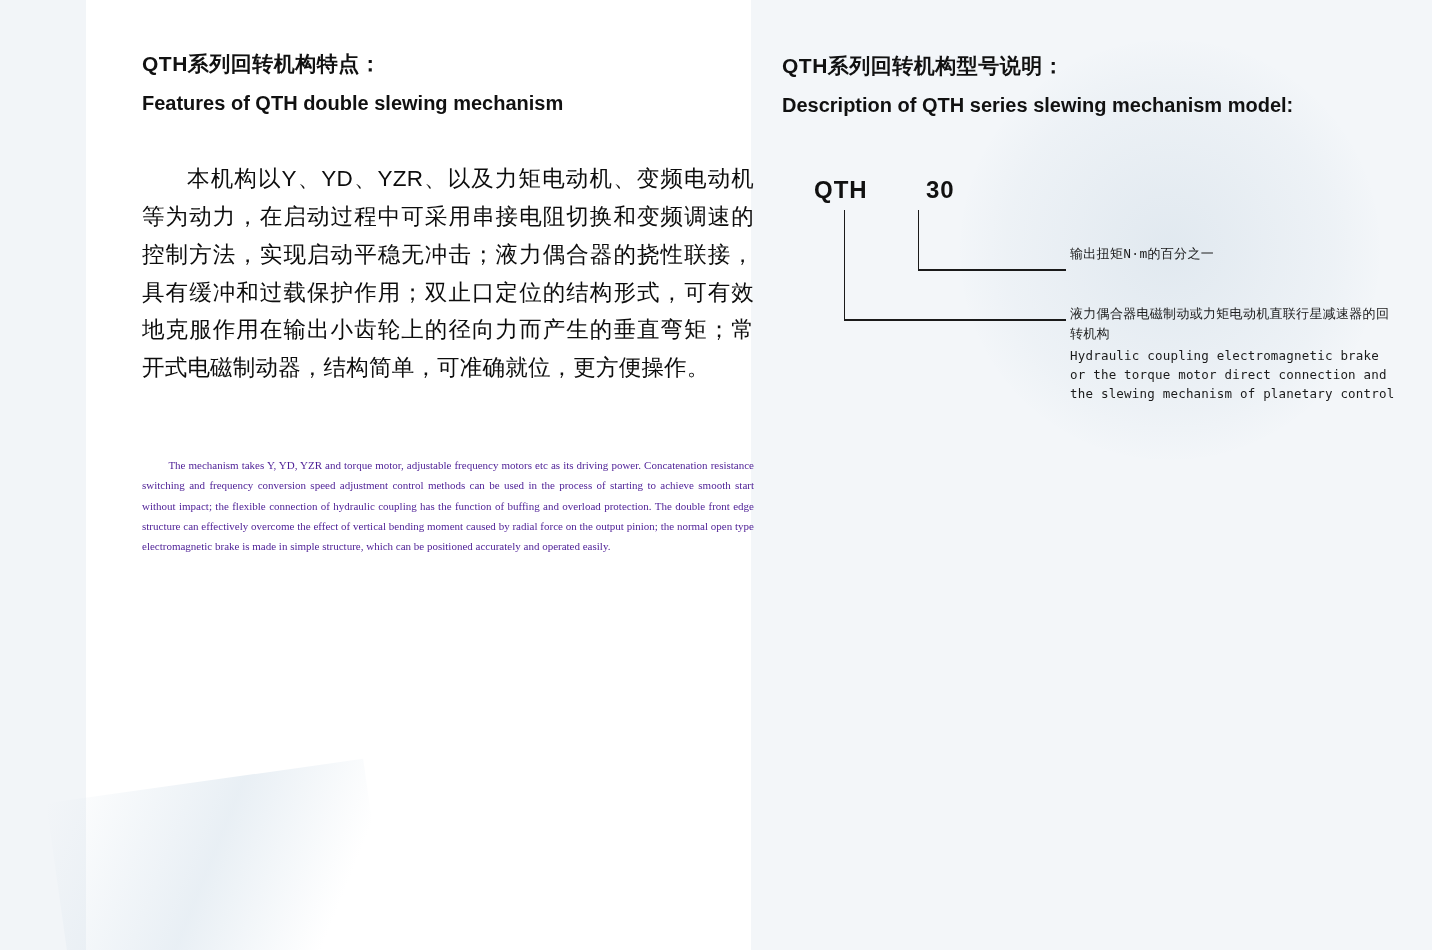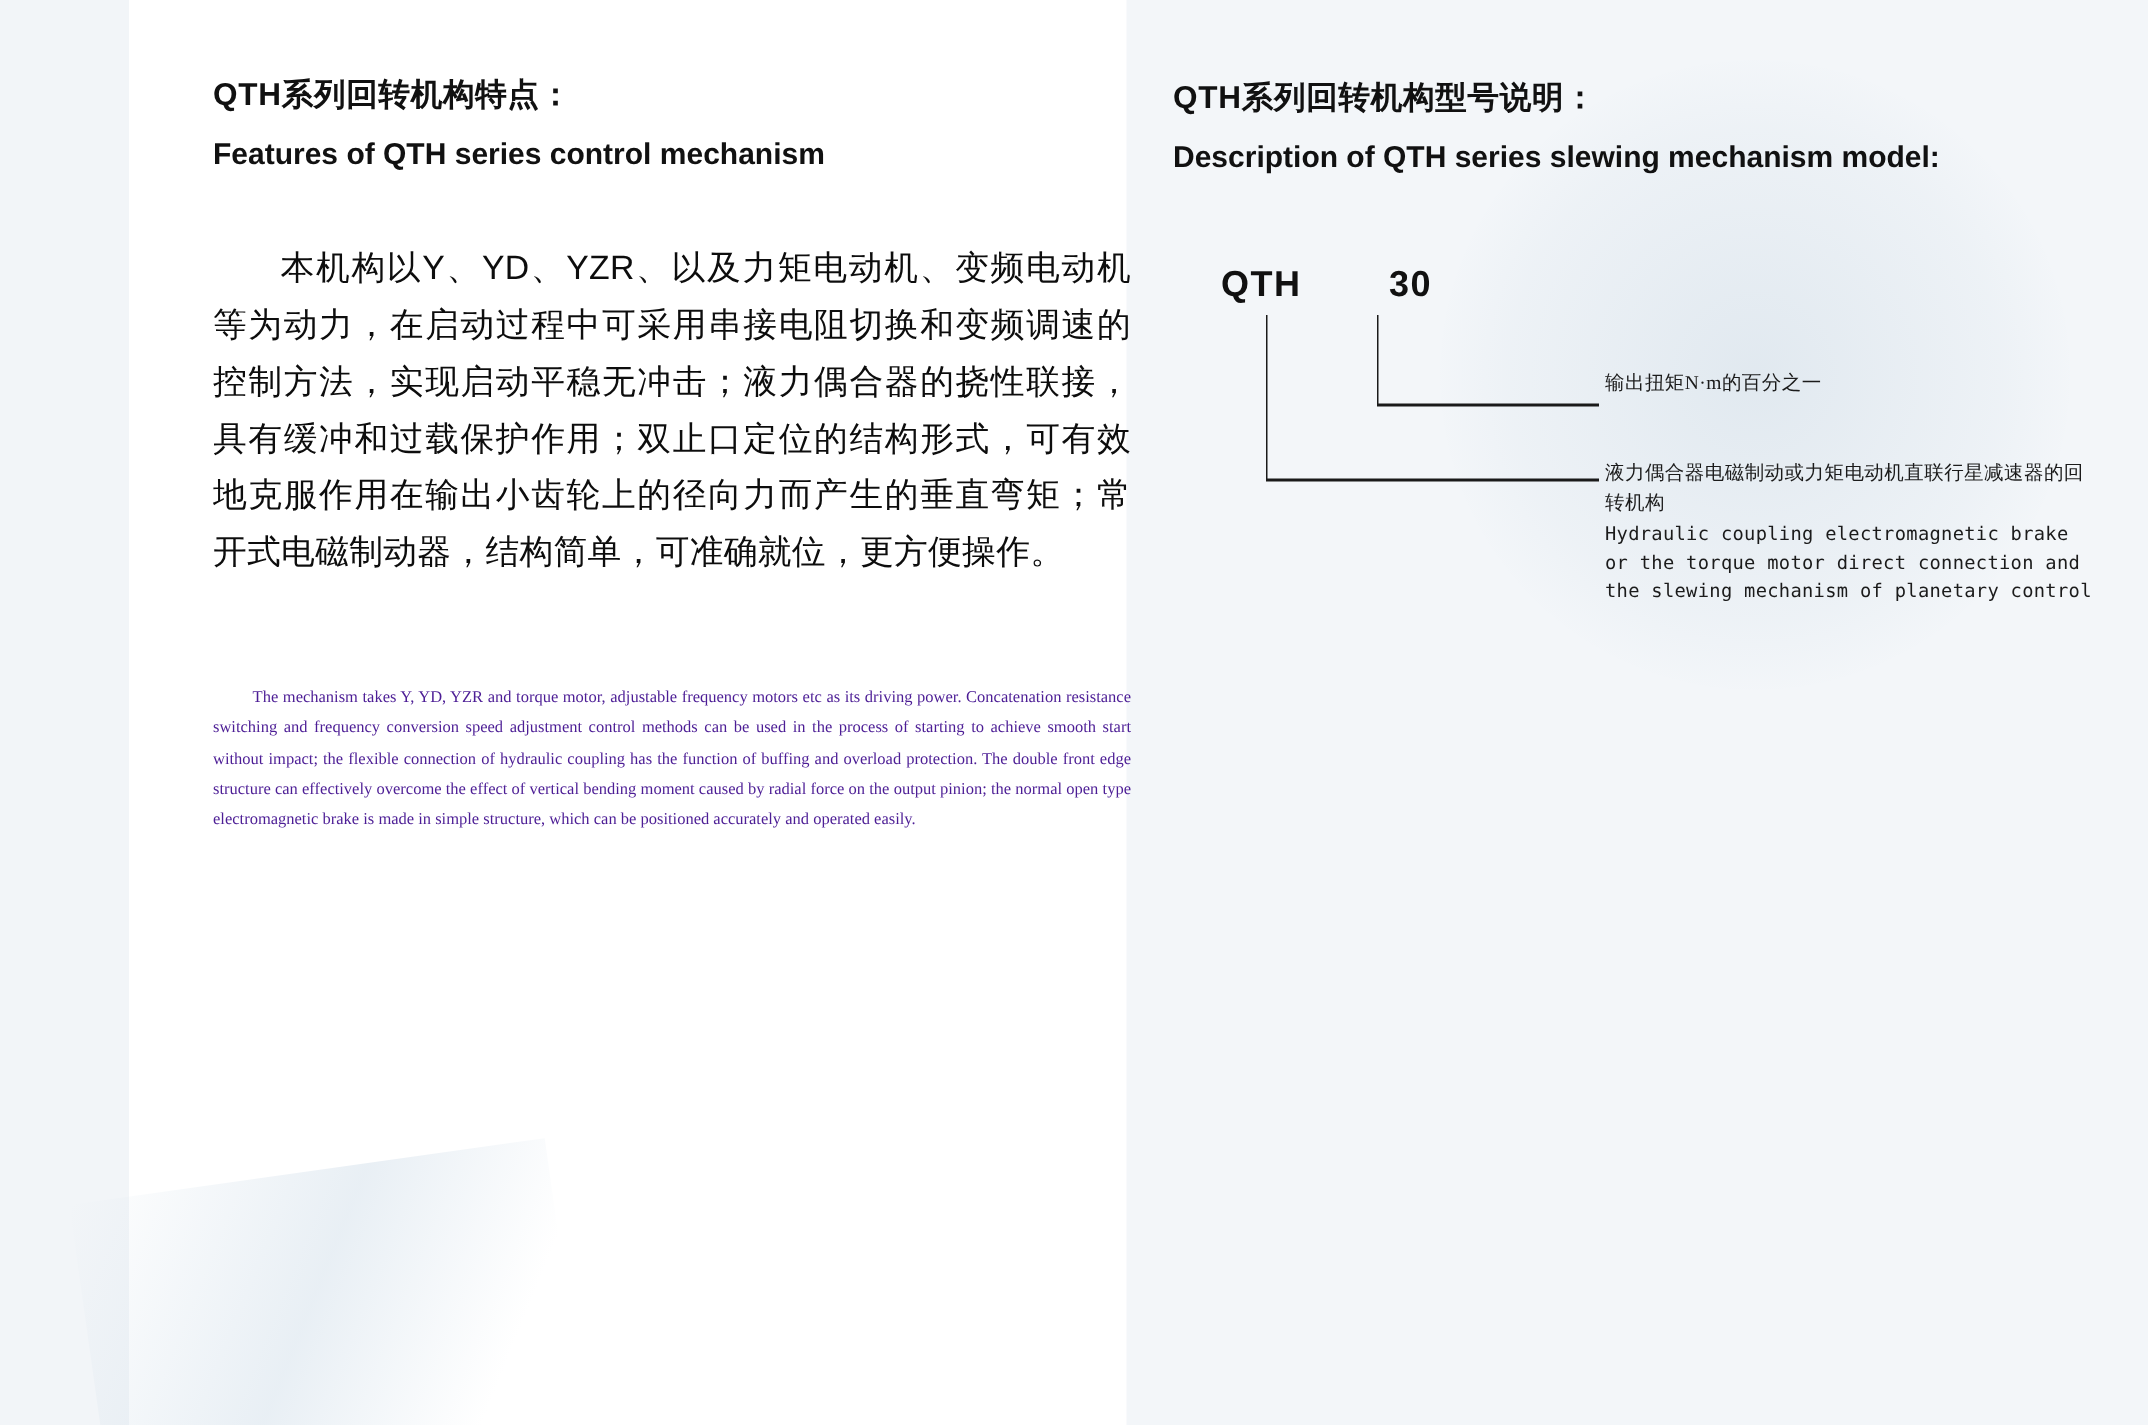--- a/index.html
+++ b/index.html
@@ -160,21 +160,21 @@
     line-height: 1.55;
   }
   .note-2 {
     left: 288px;
     top: 129px;
     width: 330px;
     font-size: 13px;
     line-height: 1.55;
   }
   .note .cn {
-    font-family: Liberation Serif, serif;
+    font-family: Liberation Mono, monospace;
     letter-spacing: 0.3px;
     display: block;
   }
   .note .en {
     font-family: "DejaVu Sans Mono", monospace;
     font-size: 12.5px;
     letter-spacing: 0.2px;
     display: block;
   }
 </style>
@@ -185,21 +185,21 @@
 
   <div class="bg-tint-left"></div>
   <div class="bg-tint-right"></div>
   <div class="bg-watermark"></div>
   <div class="bg-watermark2"></div>
 
   <div class="col-left">
 
     <h2 class="heading-cn">QTH系列回转机构特点：</h2>
 
-    <h3 class="heading-en">Features of QTH series control mechanism</h3>
+    <h3 class="heading-en">Features of QTH double slewing mechanism</h3>
 
     <p class="para-cn">本机构以Y、YD、YZR、以及力矩电动机、变频电动机等为动力，在启动过程中可采用串接电阻切换和变频调速的控制方法，实现启动平稳无冲击；液力偶合器的挠性联接，具有缓冲和过载保护作用；双止口定位的结构形式，可有效地克服作用在输出小齿轮上的径向力而产生的垂直弯矩；常开式电磁制动器，结构简单，可准确就位，更方便操作。</p>
 
     <p class="para-en">The mechanism takes Y, YD, YZR and torque motor, adjustable frequency motors etc as its driving power. Concatenation resistance switching and frequency conversion speed adjustment control methods can be used in the process of starting to achieve smooth start without impact; the flexible connection of hydraulic coupling has the function of buffing and overload protection. The double front edge structure can effectively overcome the effect of vertical bending moment caused by radial force  on  the output pinion; the normal open type electromagnetic brake is made in  simple structure, which can be positioned accurately and operated easily.</p>
   </div>
 
   <div class="col-right">
 
     <h2 class="heading-cn">QTH系列回转机构型号说明：</h2>
 

